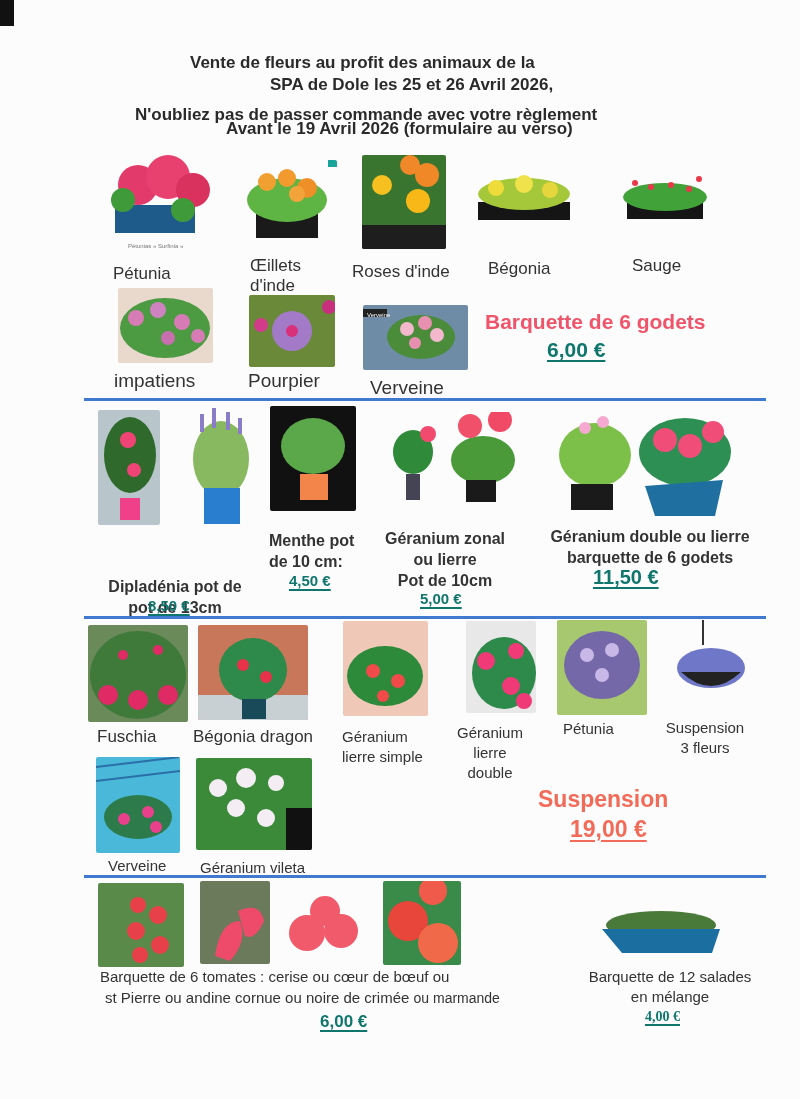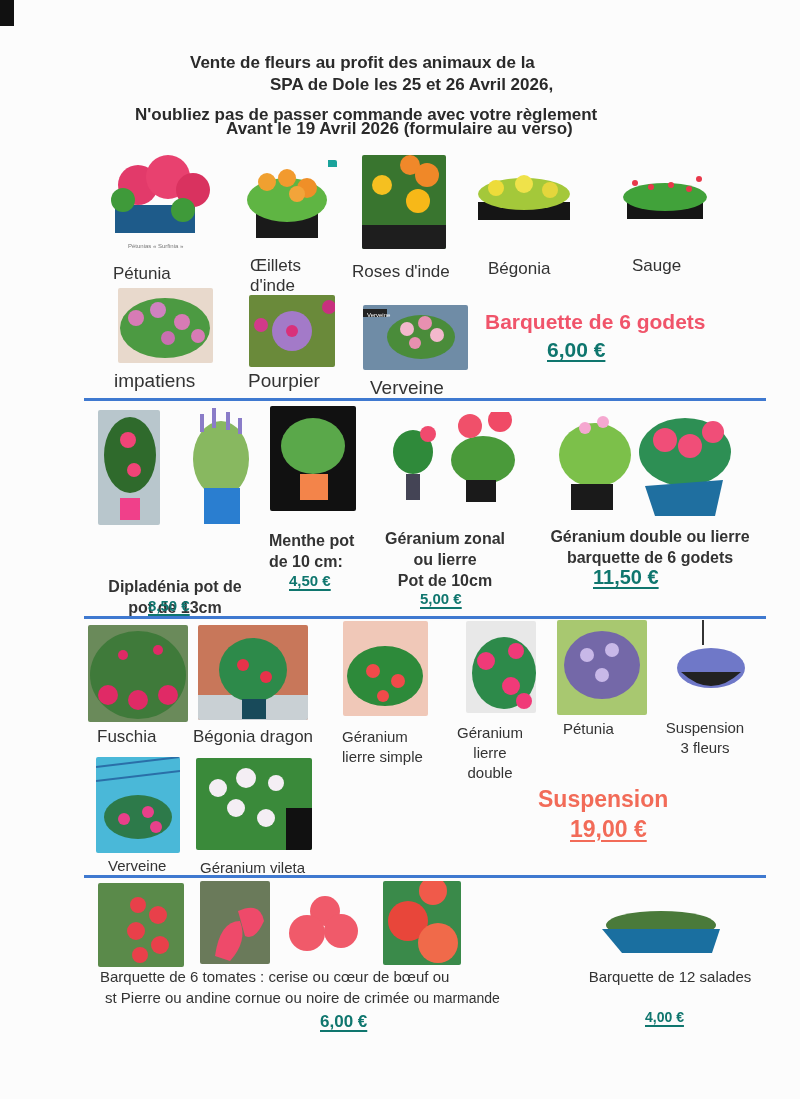--- a/index.html
+++ b/index.html
@@ -372,15 +372,16 @@
   <div class="price" style="left:320px;top:1012px;font-size:17px;">6,00 €</div>
 
   <div class="ph" style="left:600px;top:905px;width:122px;height:50px;">
     <svg width="122" height="50">
         <ellipse cx="61" cy="20" rx="55" ry="14" fill="#4a7a3a"></ellipse>
         <polygon points="2,24 120,24 112,48 22,48" fill="#1a6fa0"></polygon>
       </svg>
   </div>
   <div class="lbl c" style="left:570px;top:967px;width:200px;line-height:20px;font-size:15px;">
     <div>Barquette de 12 salades</div>
-  </div>
-  <div class="price" style="left:645px;top:1009px;font-size:14px;">4,00 €</div>
+    <div>en mélange</div>
+  </div>
+  <div class="price" style="left:645px;top:1009px;font-size:14px;font-family:Liberation Serif, serif;">4,00 €</div>
 </div>
 
 </body></html>

